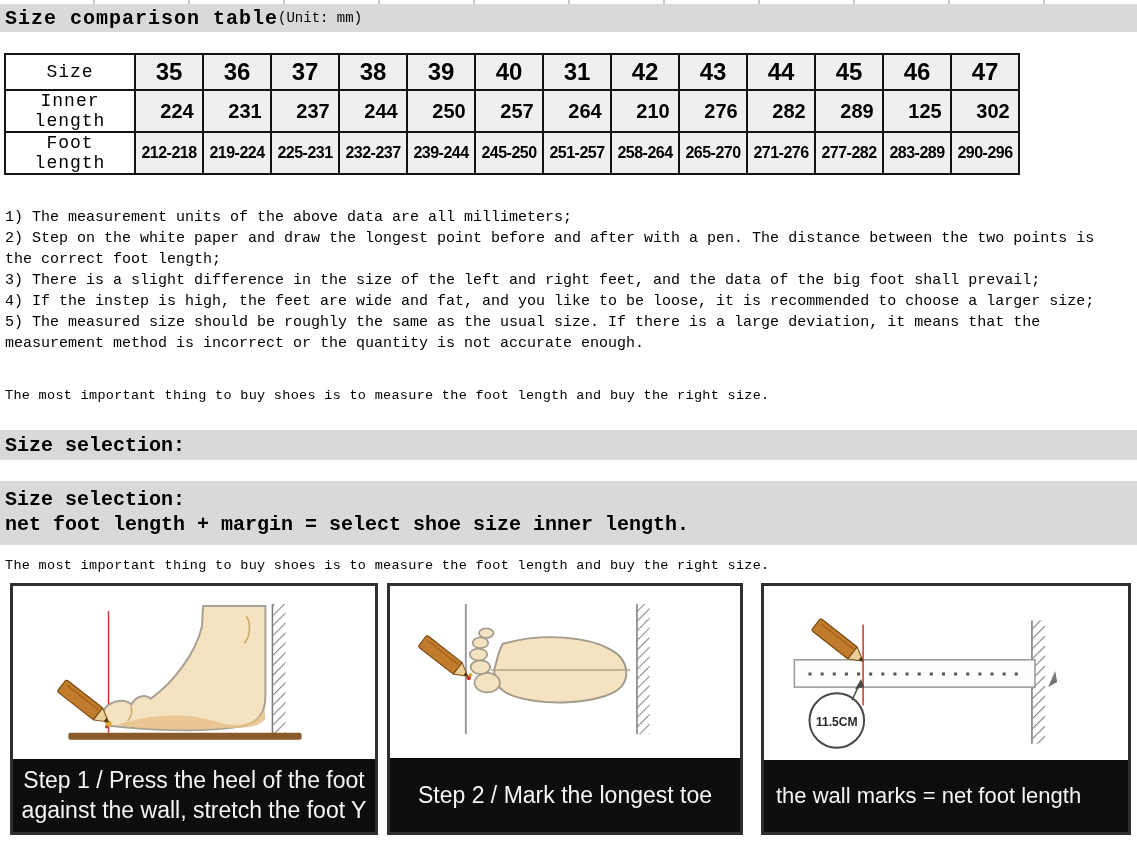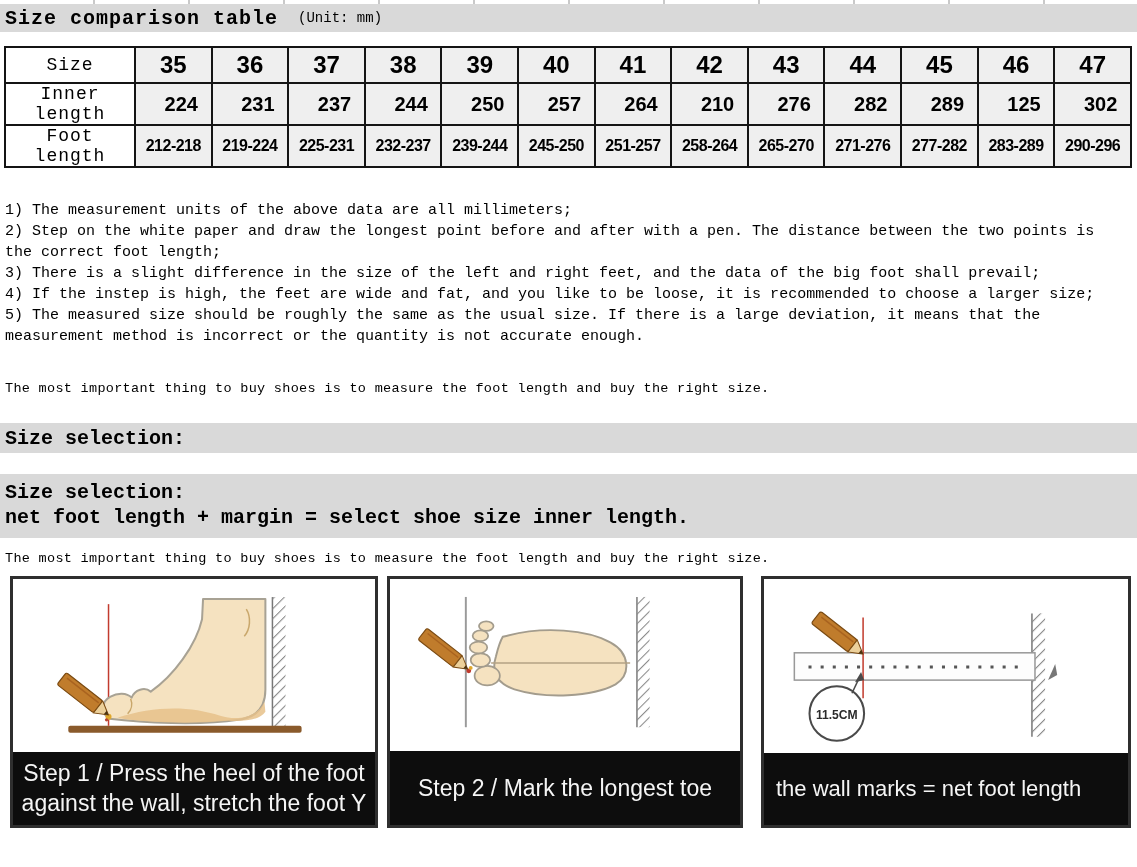--- a/index.html
+++ b/index.html
@@ -9,29 +9,29 @@
     font-family:"Liberation Mono", monospace;
     color:var(--text-black,#000);
   }
   .top-ticks {
     height:4px;
     background:repeating-linear-gradient(to right, transparent 0 93px, #c9c9c9 93px 95px);
   }
   .title-bar {
     background:var(--header-gray,#d9d9d9);
     height:28px; padding-left:5px;
-    display:flex; align-items:center; gap:20px;
+    display:flex; align-items:center; gap:0;
   }
   .title-bar .main { font-size:20px; font-weight:bold; letter-spacing:1px; }
   .title-bar .unit { font-size:14px; }
 
   table.size-table {
     border-collapse:collapse;
-    margin:14px 0 0 4px;
-    width:1128px;
+    margin:21px 0 0 4px;
+    width:1016px;
     table-layout:fixed;
   }
   table.size-table th, table.size-table td {
     border:2px solid var(--table-border,#111);
     text-align:center; vertical-align:middle;
     padding:0;
   }
   table.size-table th {
     width:130px; background:#fff;
     font-family:"Liberation Mono", monospace;
@@ -128,21 +128,21 @@
   <table class="size-table">
     <tbody>
         <tr class="row-size">
           <th>Size</th>
           <td>35</td>
           <td>36</td>
           <td>37</td>
           <td>38</td>
           <td>39</td>
           <td>40</td>
-          <td>41</td>
+          <td>31</td>
           <td>42</td>
           <td>43</td>
           <td>44</td>
           <td>45</td>
           <td>46</td>
           <td>47</td>
         </tr>
         <tr class="row-inner">
           <th>Inner length</th>
           <td>224</td>

